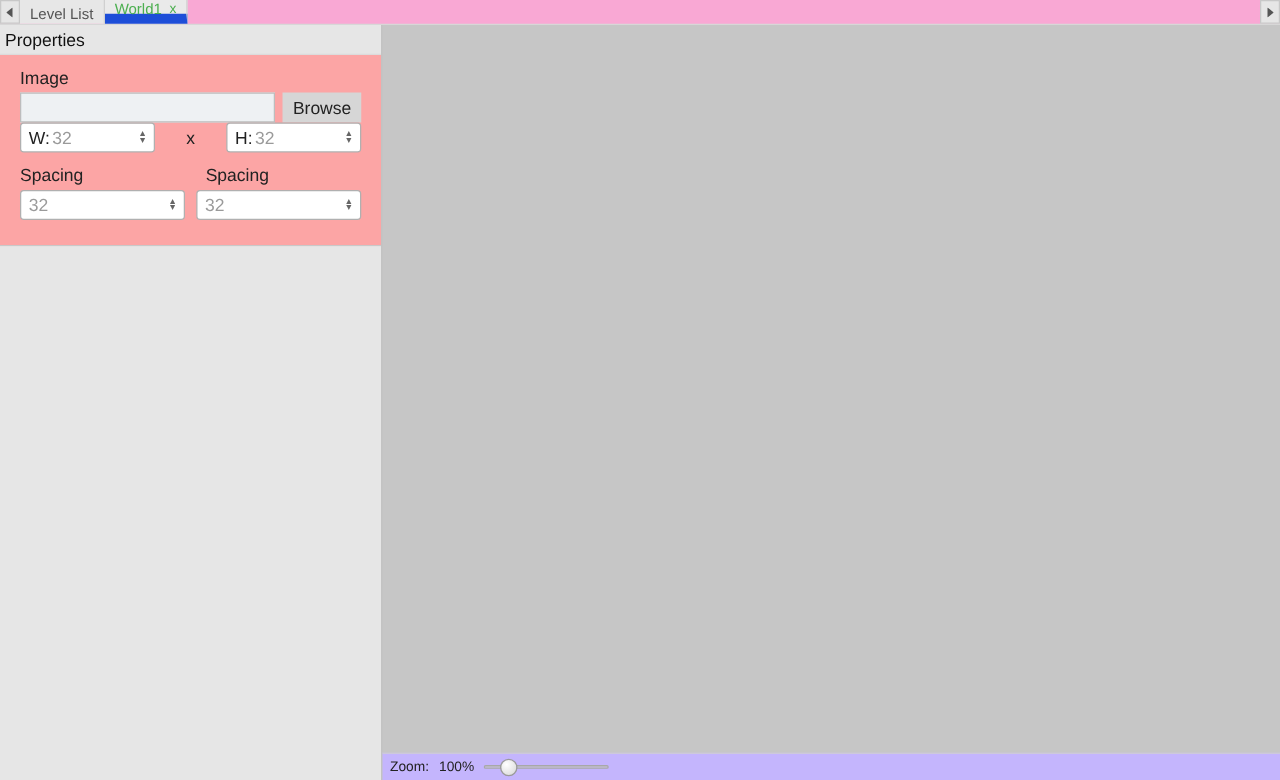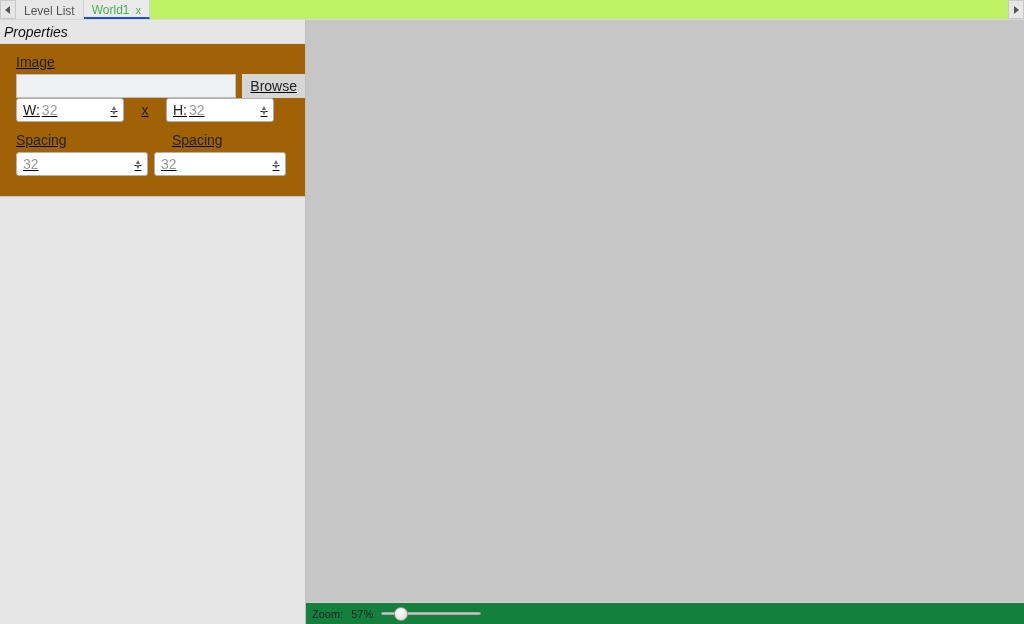--- a/index.html
+++ b/index.html
@@ -2,21 +2,21 @@
 <html><head>
 <meta charset="utf-8">
 <style>
   * { box-sizing: border-box; margin: 0; padding: 0; }
   html, body { width: 1024px; height: 624px; overflow: hidden; font-family: Arial, Helvetica, sans-serif; background: #e6e6e6; }
   body { position: relative; }
 
   
   .tabstrip {
     height: 20px;
-    background: #bef264;
+    background: #f9a8d4;
     border-bottom: 1px solid #d7d7d7;
     display: flex;
     align-items: stretch;
     font-size: 12px;
     color: #333;
   }
   .tab-scroll {
     width: 16px;
     border: 1px solid #c8c8c8;
     background: #e6e6e6;
@@ -30,21 +30,21 @@
     border-right: 1px solid #d0d0d0;
     display: flex;
     align-items: center;
     gap: 6px;
     cursor: pointer;
     color: #555;
     background: #e7e7e7;
   }
   .tab.active {
     color: #4caf50;
-    border-bottom: 2px solid #1d4ed8;
+    border-bottom: 8px solid #1d4ed8;
     background: #eaeaea;
   }
   .tab-close { color: #4caf50; font-size: 11px; }
 
   
   .main {
     display: flex;
     height: calc(624px - 20px);
   }
   .sidebar {
@@ -60,21 +60,21 @@
     background: #c6c6c6;
     border-left: 1px solid #c0c0c0;
   }
   .canvas-area {
     flex: 1;
     background: #c6c6c6;
     position: relative;
   }
   .canvas-statusbar {
     height: 22px;
-    background: #15803d;
+    background: #c4b5fd;
     border-top: 1px solid #d0d0d0;
     display: flex;
     align-items: center;
     padding: 0 6px;
     font-size: 11px;
     color: #222;
     gap: 8px;
   }
   .slider {
     width: 100px;
@@ -94,36 +94,34 @@
     border: 1px solid #9a9a9a;
   }
 
   
   .panel-title {
     font-size: 14px;
     padding: 4px 6px 3px 4px;
     color: #111;
     background: #e6e6e6;
     border-bottom: 1px solid #dcdcdc;
-    font-style: italic;
   }
   .panel-body {
-    background: #a16207;
-    padding: 10px 0 20px 16px;
+    background: #fca5a5;
+    padding: 10px 16px 20px 16px;
     border-bottom: 1px solid #c8c8c8;
-    text-decoration: underline;
   }
   .field-label {
     font-size: 14px;
     color: #222;
     margin-top: 8px;
     margin-bottom: 4px;
   }
   .field-label.first { margin-top: 0; }
-  .row { display: flex; align-items: center; gap: 6px; }
+  .row { display: flex; align-items: center; gap: 6px; justify-content: space-between; }
   .row.two-cols { gap: 24px; }
   .sublabel { font-size: 14px; color: #222; width: 46px; }
 
   .text-input {
     background: #eef1f3;
     border: 1px solid #bdbdbd;
     height: 24px;
     font-size: 13px;
     padding: 0 6px;
     color: #333;
@@ -244,19 +242,19 @@
       </div>
 
     </div>
     <div class="lower-panel"></div>
   </div>
 
   <div class="canvas-col">
     <div class="canvas-area"></div>
     <div class="canvas-statusbar">
       <span>Zoom:</span>
-        <span>57%</span>
+        <span>100%</span>
       <div class="slider">
         <div class="slider-thumb"></div>
       </div>
     </div>
   </div>
 </div>
 
 </body></html>

